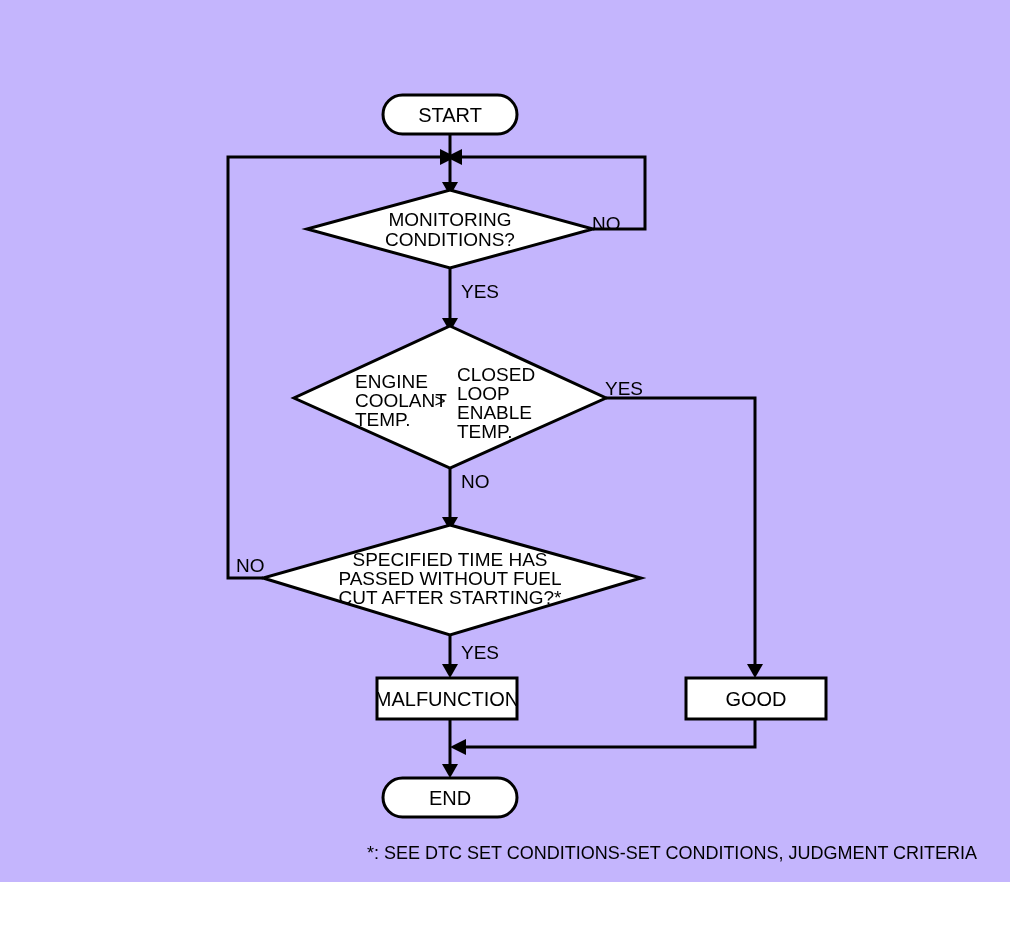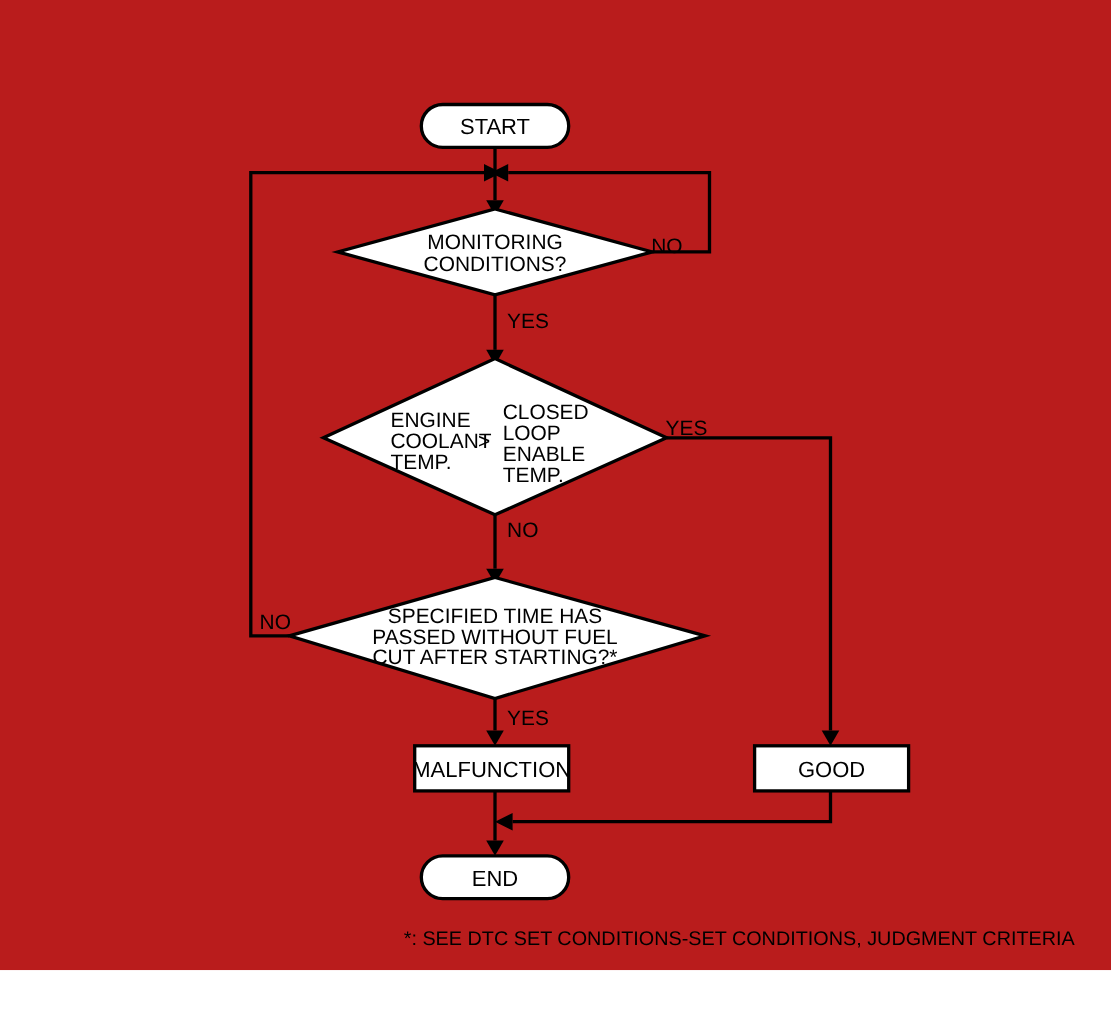--- a/index.html
+++ b/index.html
@@ -8,21 +8,21 @@
     padding: 0;
     background: #ffffff;
   }
   body {
     font-family: "Liberation Sans", sans-serif;
   }
   #page {
     position: relative;
     width: 1010px;
     height: 882px;
-    background: #b91c1c;
+    background: #c4b5fd;
     overflow: hidden;
   }
   #diagram-svg {
     position: absolute;
     left: 0;
     top: 0;
     width: 1010px;
     height: 929px;
   }
   .shape-stroke {

